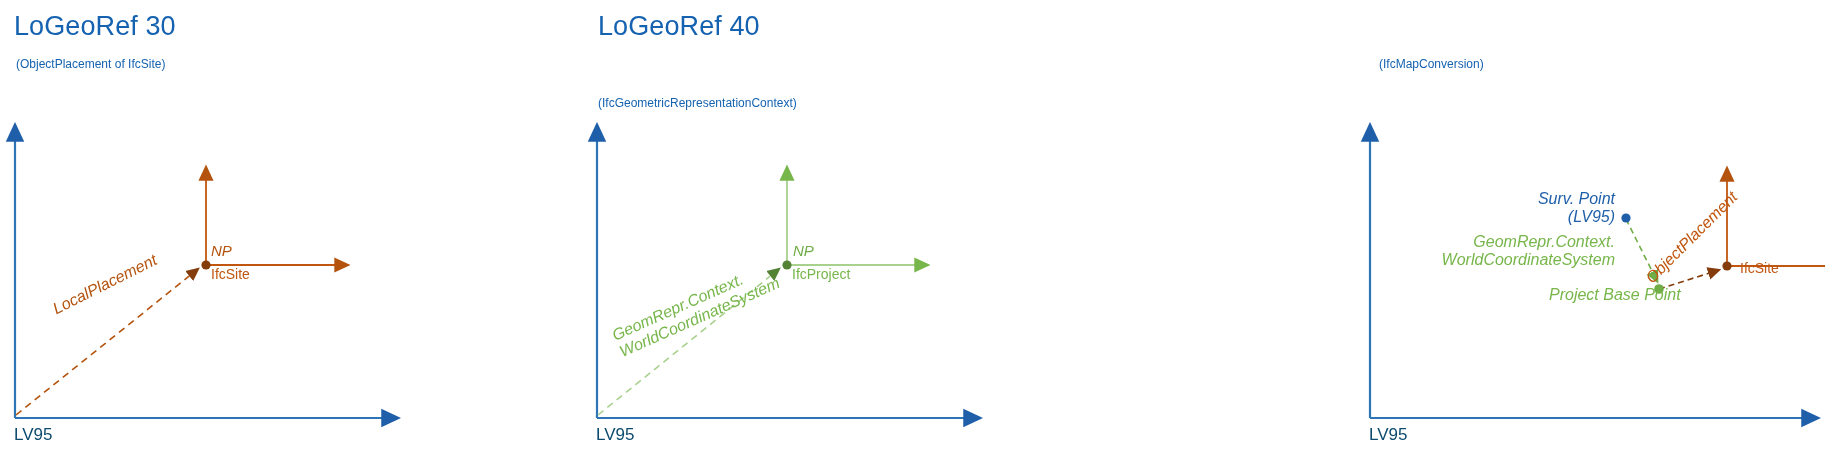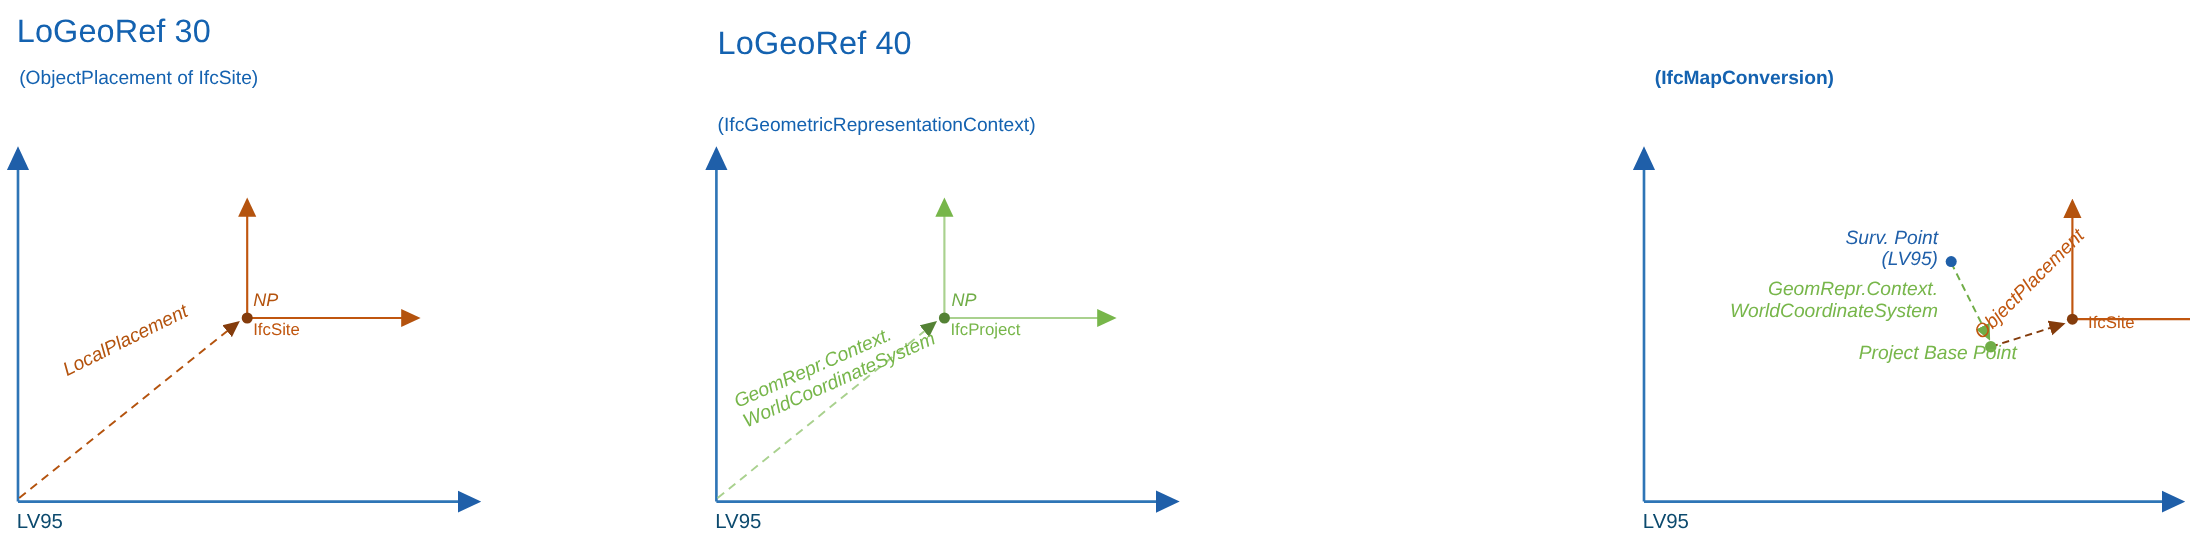--- a/index.html
+++ b/index.html
@@ -29,21 +29,21 @@
   .panel-title {
     position: absolute;
     font-size: 27px;
     font-weight: 400;
     color: #1462b0;
     white-space: nowrap;
     letter-spacing: 0.1px;
   }
   .panel-subtitle {
     position: absolute;
-    font-size: 16px;
+    font-size: 12px;
     font-weight: 400;
     color: #1462b0;
     white-space: nowrap;
   }
   .axis-label {
     position: absolute;
     font-size: 17px;
     color: #0c4a6e;
     white-space: nowrap;
   }
@@ -112,21 +112,21 @@
     <div class="lbl lbl-brown-d ital sz-np" style="left:211px; top:243px;">NP</div>
     <div class="lbl lbl-brown sz-name" style="left:211px; top:267px;">IfcSite</div>
 
     <div class="lbl lbl-brown-d ital sz-rel rot-p1" style="left:58px; top:300px;">LocalPlacement</div>
 
     <div class="axis-label" style="left:14px; top:425px;">LV95</div>
   </div>
 
   <div class="panel" style="left:580px;">
 
-    <div class="panel-title" style="left:18px; top:11px;margin-top:10px;">LoGeoRef 40</div>
+    <div class="panel-title" style="left:18px; top:11px;">LoGeoRef 40</div>
     <div class="panel-subtitle" style="left:18px; top:57px;margin-top:39px;">(IfcGeometricRepresentationContext)</div>
 
     <svg class="svg-layer" viewBox="0 0 580 465">
       <defs>
         <marker id="ar-blue-2" markerWidth="9" markerHeight="9" refX="7.6" refY="4.5" orient="auto">
           <path d="M0,0.3 L9,4.5 L0,8.7 Z" fill="#1f5fa9"></path>
         </marker>
         <marker id="ar-green-2" markerWidth="9" markerHeight="9" refX="7.6" refY="4.5" orient="auto">
           <path d="M0,0.3 L9,4.5 L0,8.7 Z" fill="#77b64a"></path>
         </marker>
@@ -152,21 +152,21 @@
     <div class="lbl lbl-green ital sz-rel rot-p2" style="left:44px; top:325px;">
       <div>GeomRepr.Context.</div>
       <div>WorldCoordinateSystem</div>
     </div>
 
     <div class="axis-label" style="left:16px; top:425px;">LV95</div>
   </div>
 
   <div class="panel" style="left:1160px; width:665px;">
 
-    <div class="panel-subtitle" style="left:219px; top:57px;font-weight:bold;">(IfcMapConversion)</div>
+    <div class="panel-subtitle" style="left:219px; top:57px;">(IfcMapConversion)</div>
 
     <svg class="svg-layer" viewBox="0 0 665 465" style="width:665px;">
       <defs>
         <marker id="ar-blue-3" markerWidth="9" markerHeight="9" refX="7.6" refY="4.5" orient="auto">
           <path d="M0,0.3 L9,4.5 L0,8.7 Z" fill="#1f5fa9"></path>
         </marker>
         <marker id="ar-brown-3" markerWidth="9" markerHeight="9" refX="7.6" refY="4.5" orient="auto">
           <path d="M0,0.3 L9,4.5 L0,8.7 Z" fill="#b4530e"></path>
         </marker>
         <marker id="ar-brown-dash-3" markerWidth="8.5" markerHeight="8.5" refX="7" refY="4.25" orient="auto">

